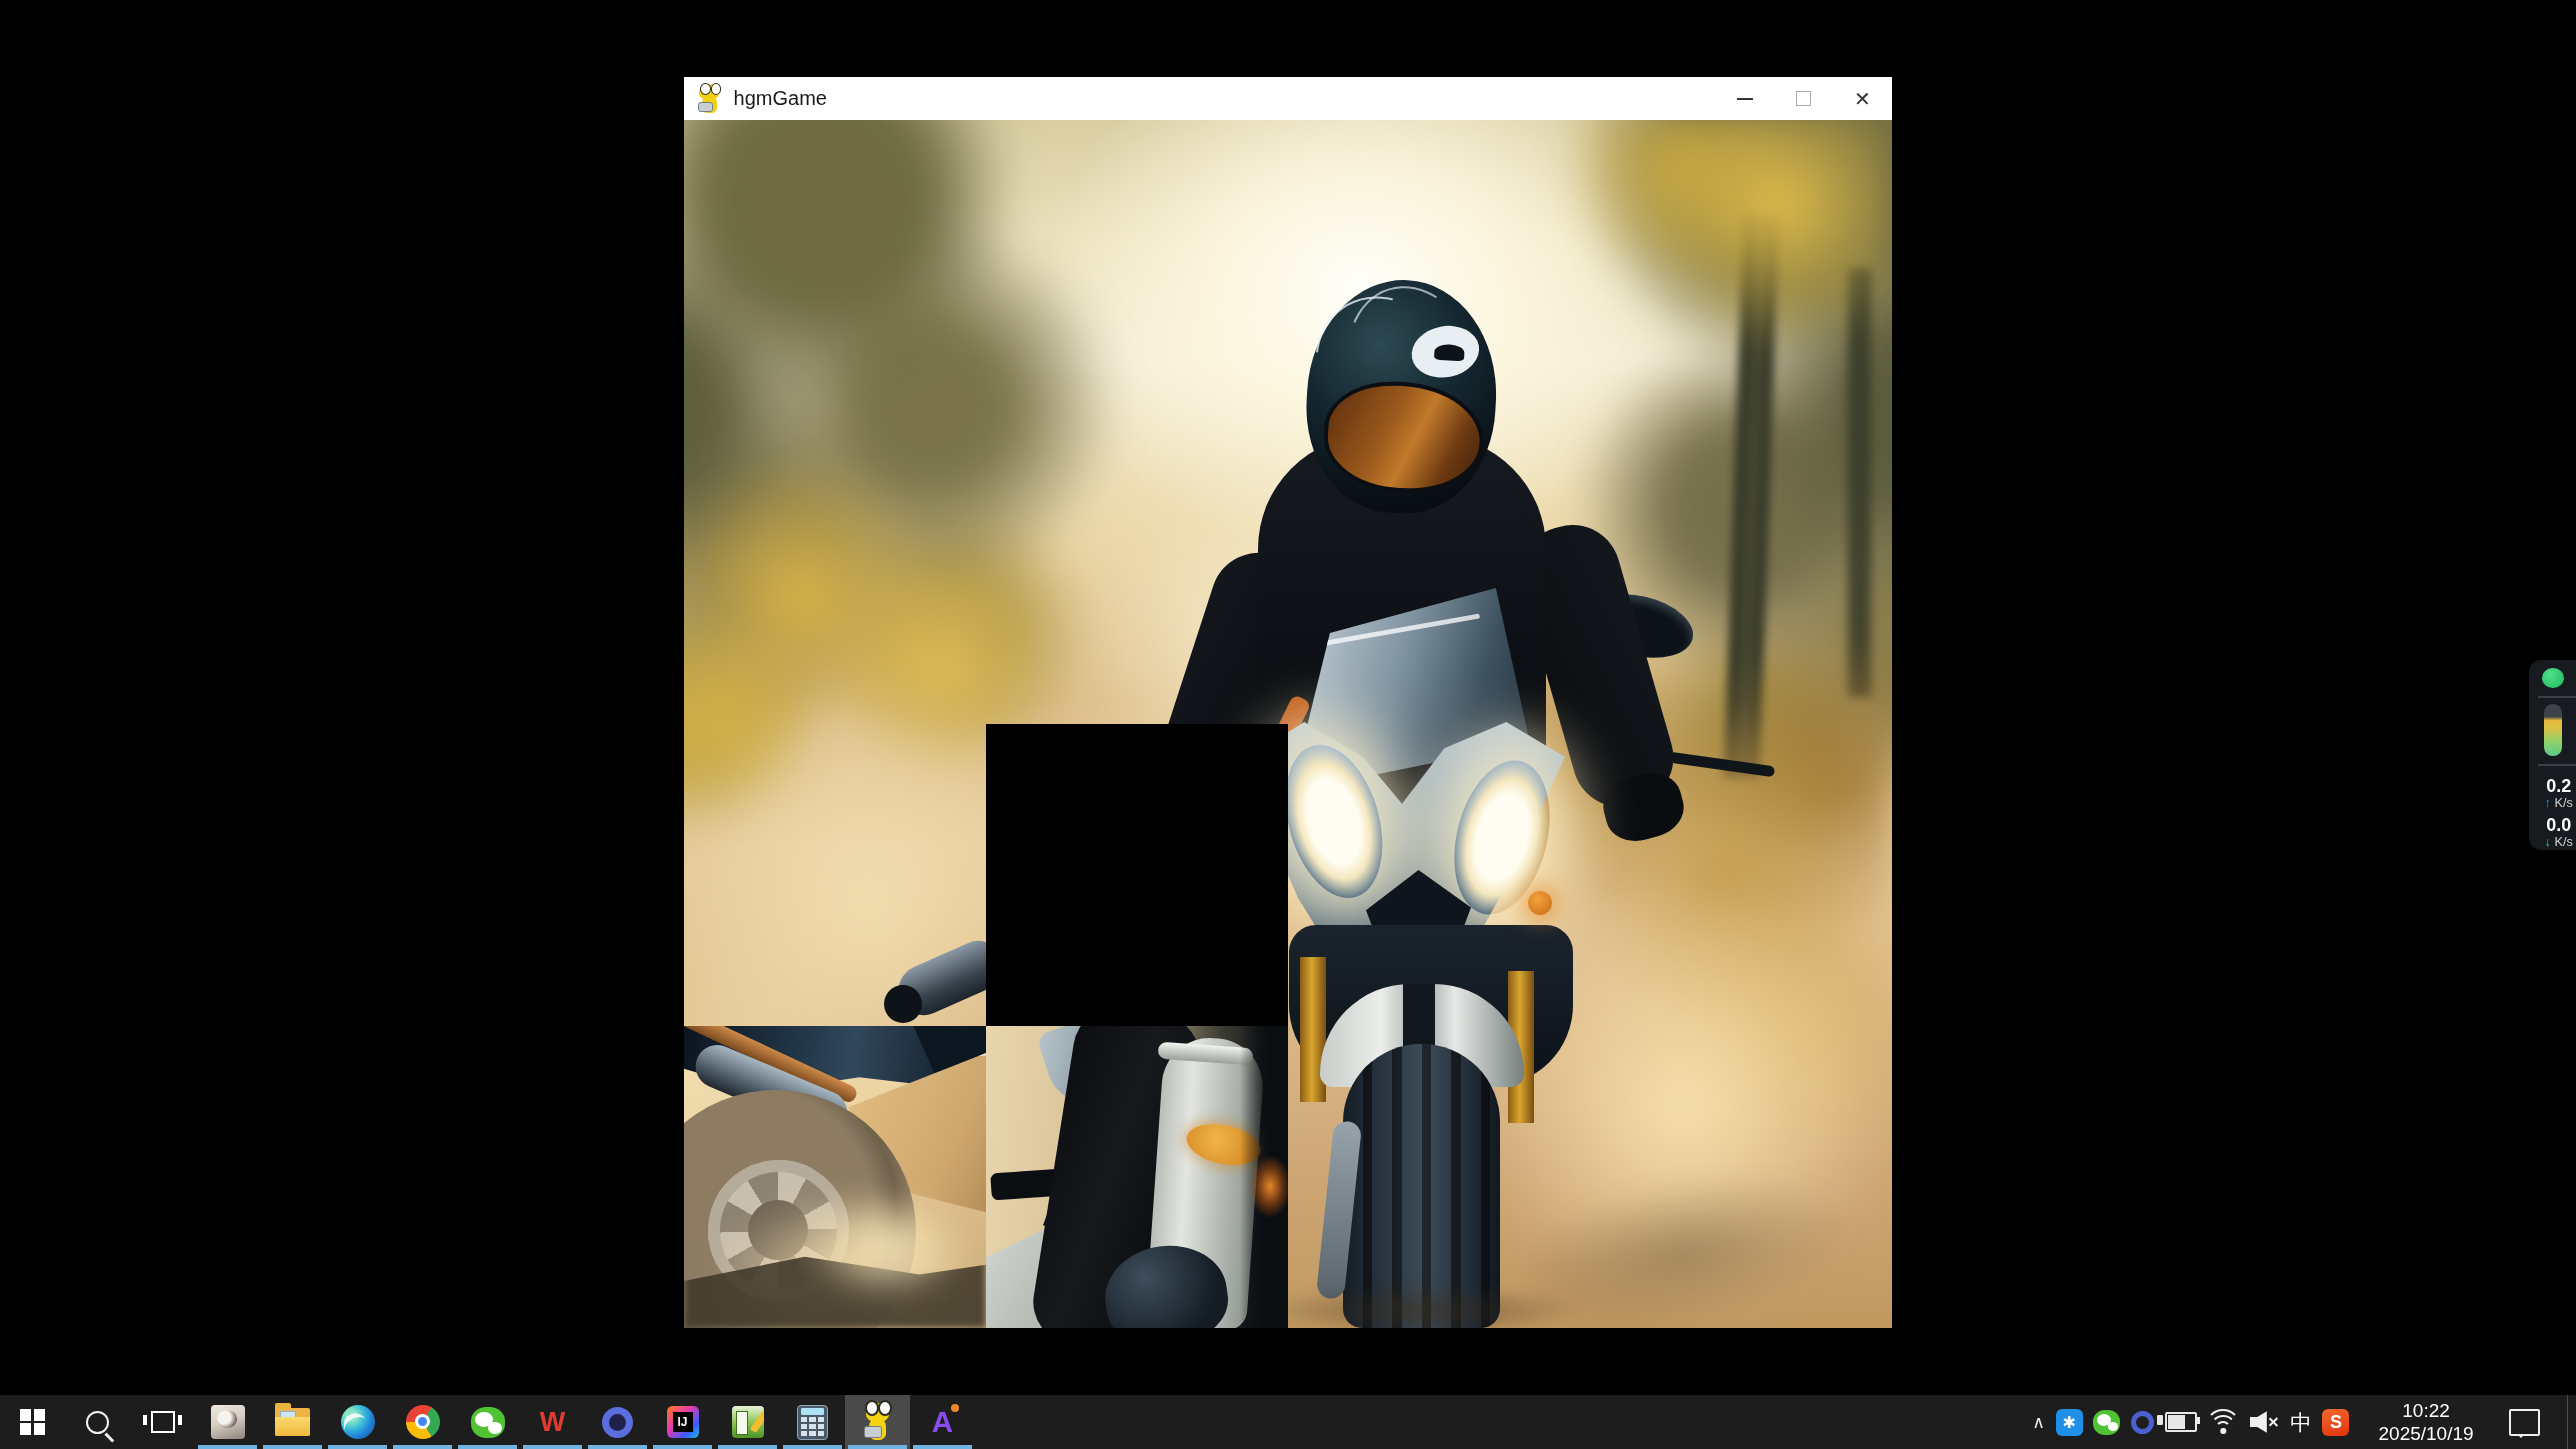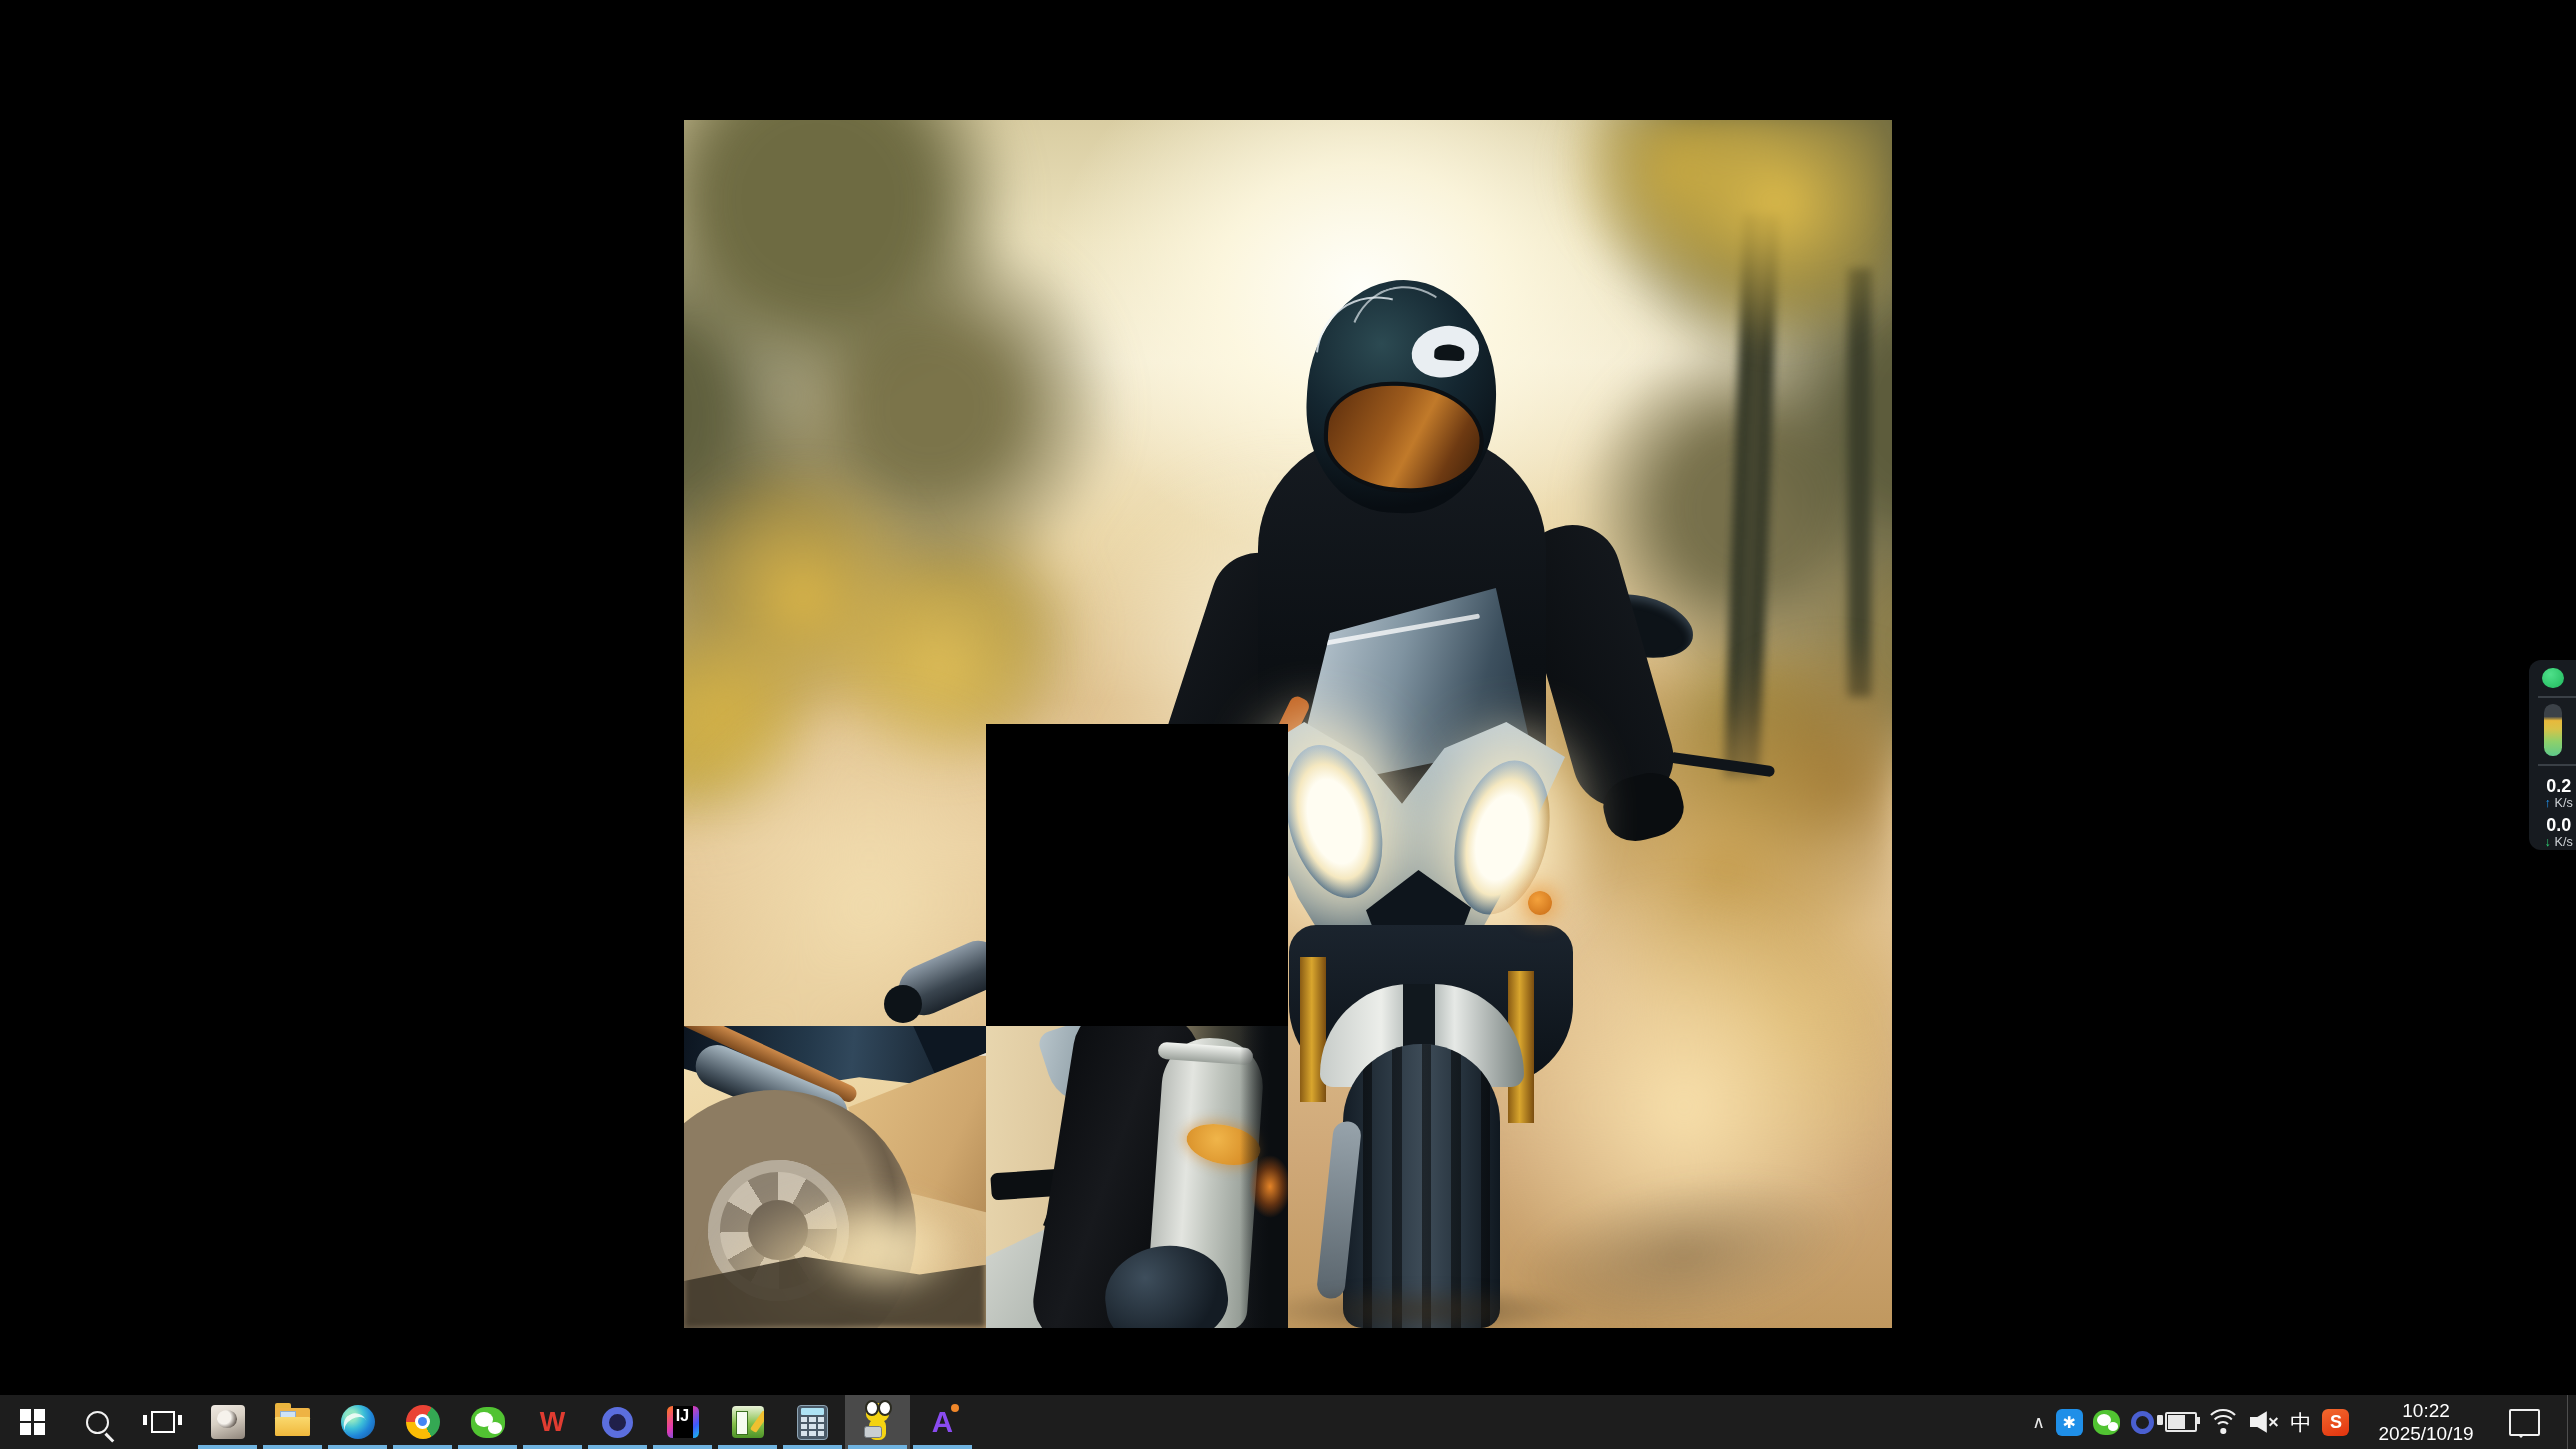--- a/index.html
+++ b/index.html
@@ -223,21 +223,21 @@
   .chrome .w{position:absolute;left:9.4px;top:9.4px;width:14.8px;height:14.8px;border-radius:50%;background:#fff;}
   .chrome .b{position:absolute;left:12px;top:12px;width:9.4px;height:9.4px;border-radius:50%;background:#4285f4;}
   .wcat{position:relative;width:34px;height:31px;border-radius:45%;background:#51c332;}
   .wcat i{position:absolute;border-radius:50%;background:#fff;}
   .wcat .b1{left:4.7px;top:5.4px;width:17.4px;height:14.8px;}
   .wcat .b2{right:2.7px;bottom:4px;width:13.4px;height:11.4px;}
   .wps{font-size:27px;font-weight:800;color:#e03c31;}
   .ringapp{width:31px;height:31px;border-radius:50%;border:7.4px solid #5b6ede;background:#20204a;box-sizing:border-box;}
   .idea{width:32px;height:32px;border-radius:5.4px;display:flex;align-items:center;justify-content:center;
     background:linear-gradient(135deg,#ff7a18 0%,#e33ab0 40%,#3b5bfc 75%,#16c4e8 100%);}
-  .idea b{width:20px;height:32px;background:#000;color:#fff;font-size:16px;line-height:20px;text-align:center;font-weight:700;}
+  .idea b{width:20px;height:20px;background:#000;color:#fff;font-size:12px;line-height:20px;text-align:center;font-weight:700;}
   .ep{position:relative;width:32px;height:32px;border-radius:4px;overflow:hidden;
     background:linear-gradient(180deg,#e9f2d8,#86c04a 55%,#4e9428);}
   .ep .doc{position:absolute;left:4px;top:5.4px;width:10.7px;height:21.5px;background:#f6fbf0;border:1.3px solid #3c7020;}
   .ep .pen{position:absolute;right:1.3px;top:4px;width:6.7px;height:23px;background:#f0c030;transform:rotate(35deg);border-radius:2px;}
   .calc{width:31px;height:35px;border-radius:4px;background:#4a5a68;border:1.3px solid #8fa5b5;
     padding:2.7px;display:flex;flex-direction:column;gap:2px;box-sizing:border-box;}
   .calc .scr{height:6.7px;background:#aee3f5;border-radius:1.3px;}
   .calc .keys{flex:1;display:grid;grid-template-columns:repeat(3,1fr);grid-template-rows:repeat(3,1fr);gap:2px;}
   .calc .keys i{background:#d7e3ec;}
   .pyg{position:relative;width:35px;height:39px;}
@@ -277,20 +277,41 @@
   .ac{position:relative;width:27px;height:23px;border:2px solid #f0f0f0;border-radius:2px;margin:0 16px 0 6.7px;}
   .ac i{position:absolute;left:6px;bottom:-8.7px;width:0;height:0;border:4.7px solid transparent;border-top-color:#f0f0f0;}
   .sd{width:4px;height:54px;border-left:1.3px solid #4e4e4e;}
 </style>
 </head>
 <body>
 
 <div class="screen">
 
   <div class="window">
+    <div class="titlebar">
+      <div class="appicon">
+        <i class="s h"></i>
+          <i class="s el"></i>
+          <i class="s er"></i>
+          <i class="s b"></i>
+          <i class="s p"></i>
+      </div>
+      <span class="title">hgmGame</span>
+      <div class="winbtns">
+        <div class="wbtn">
+            <i class="dash"></i>
+          </div>
+        <div class="wbtn">
+            <i class="sq"></i>
+          </div>
+        <div class="wbtn close">
+            <span>✕</span>
+          </div>
+      </div>
+    </div>
 
     <div class="board">
       <div class="scene">
         <div class="s sun-glow"></div>
         <div class="s trees-left"></div>
         <div class="s gold-left"></div>
         <div class="s trees-right"></div>
         <div class="s trunk-a"></div>
         <div class="s trunk-b"></div>
         <div class="s gold-right-top"></div>

